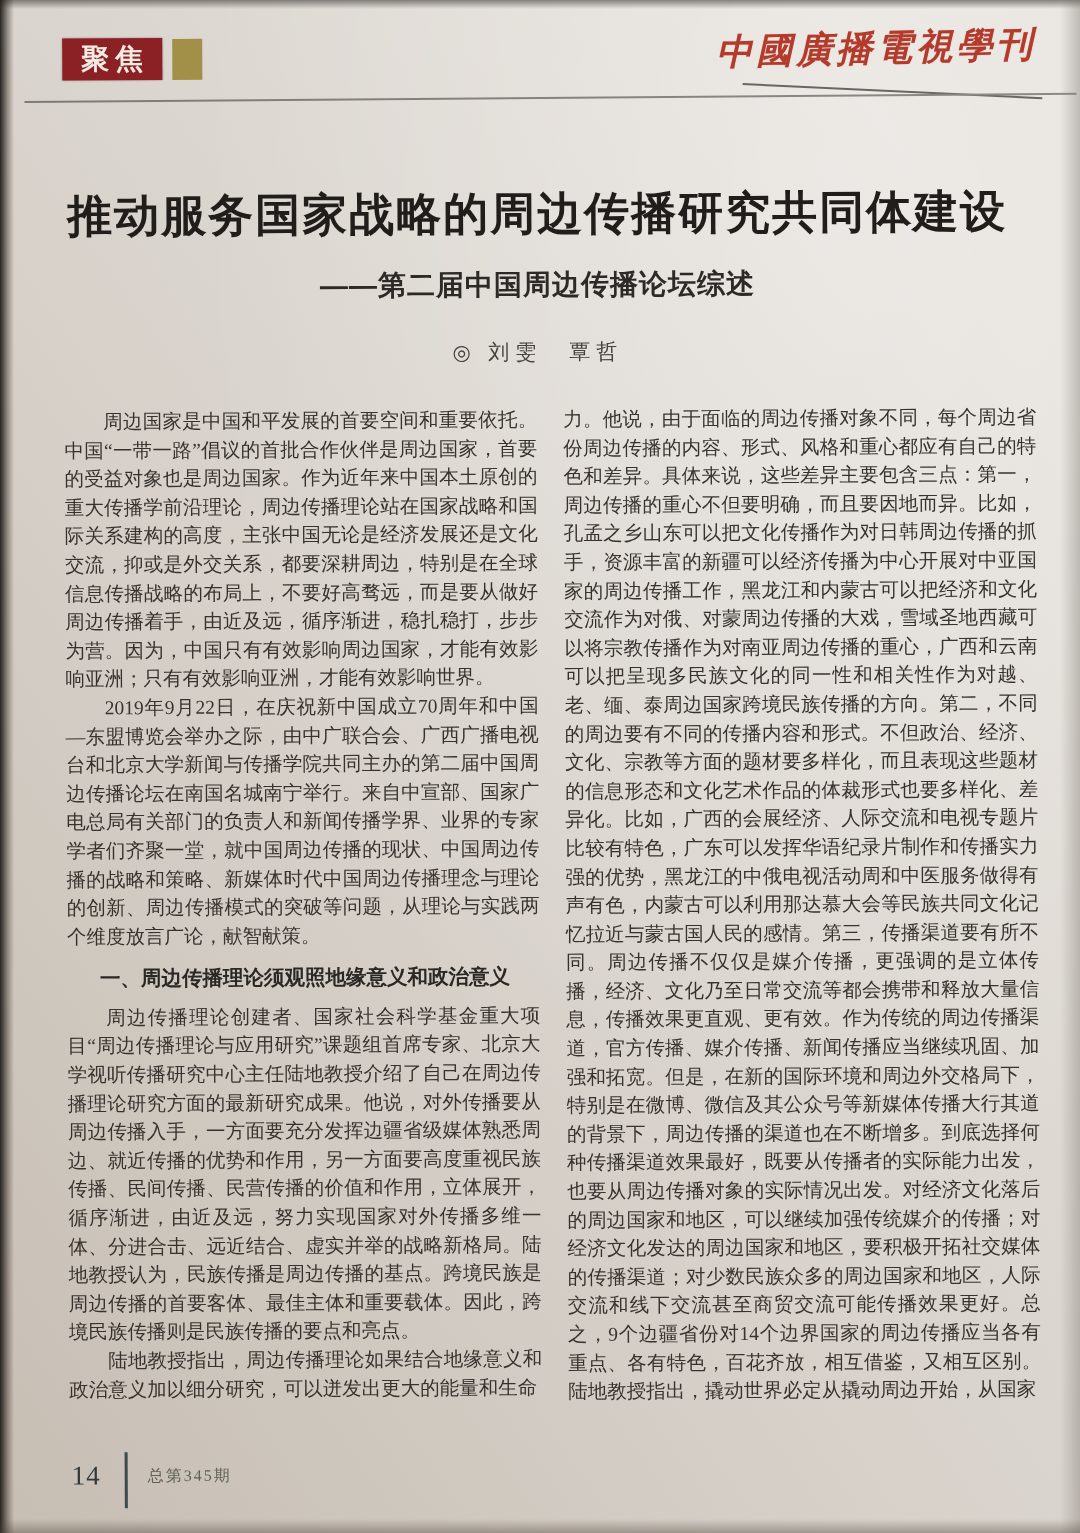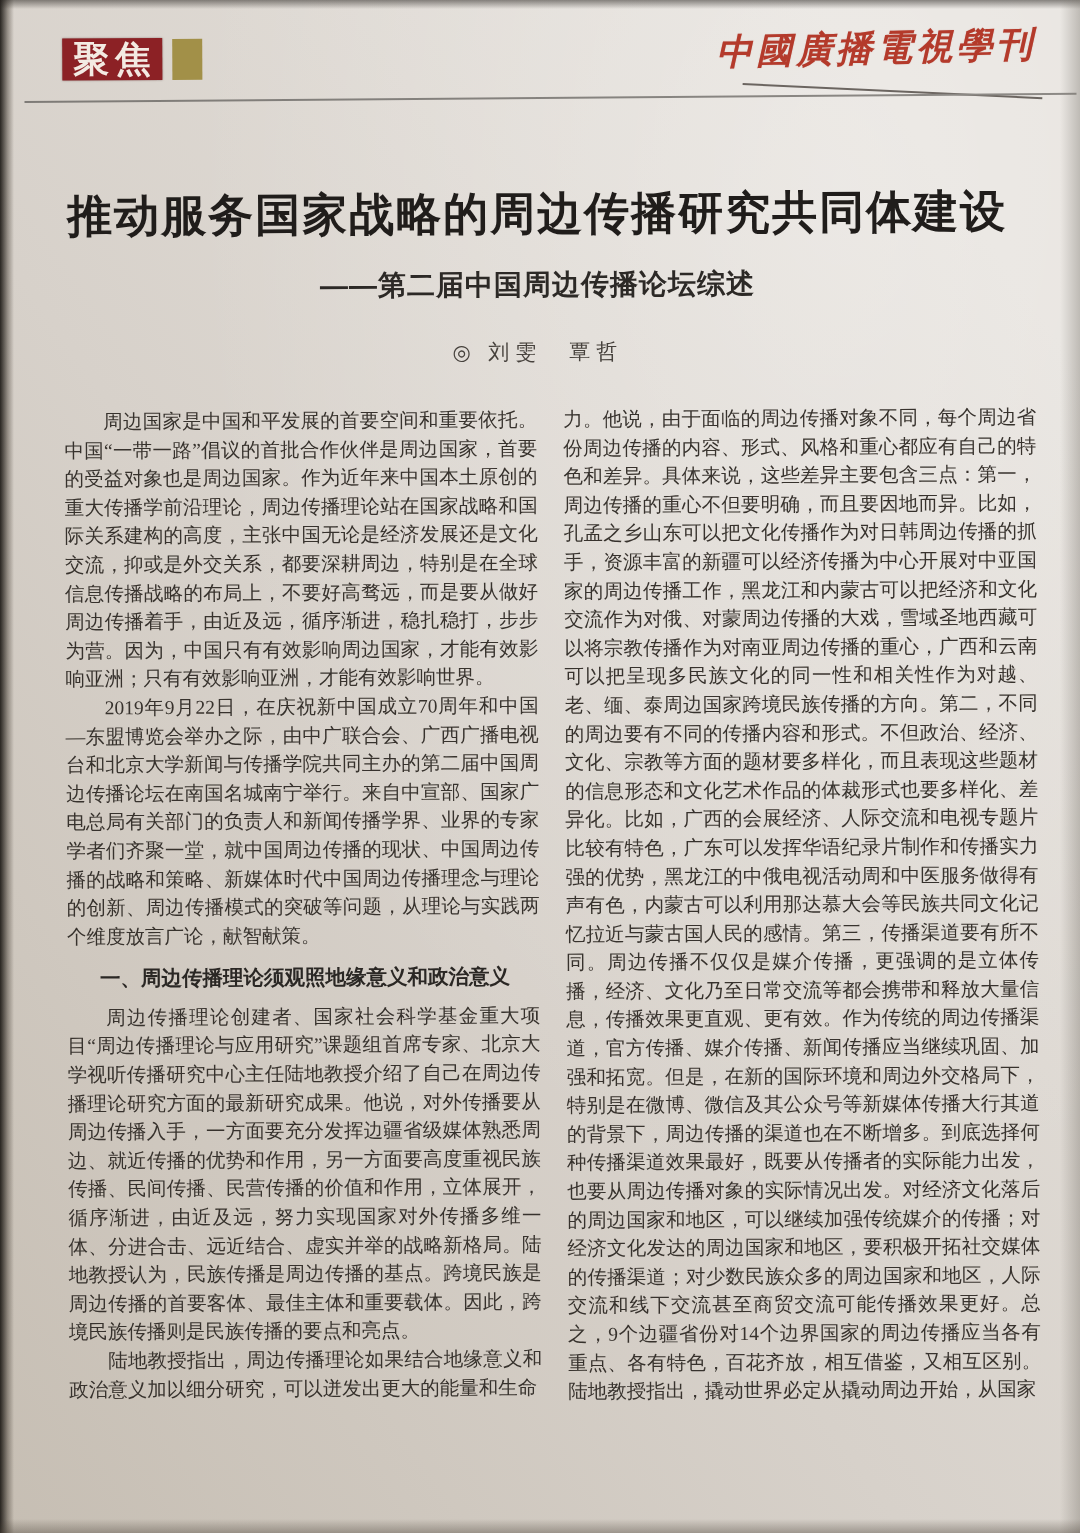--- a/index.html
+++ b/index.html
@@ -14,21 +14,21 @@
     font-family:"Liberation Serif","DejaVu Serif",serif;
   }
   .tilt{position:absolute;inset:0;transform:rotate(-0.3deg);}
   
   .focus-badge{
     position:absolute;left:66px;top:36px;
     width:100px;height:42px;
     background:#8c2125;
     color:#f3eae2;
     font-family:Liberation Serif, serif;
-    font-weight:bold;font-size:36px;letter-spacing:6px;
+    font-weight:bold;font-size:28px;letter-spacing:6px;
     display:flex;align-items:center;justify-content:center;
     padding-left:6px;box-sizing:border-box;
     box-shadow:0 0 2px rgba(60,20,20,.5);
   }
   .gold-square{
     position:absolute;left:176px;top:37px;
     width:30px;height:41px;background:#a29048;
   }
   .masthead{
     position:absolute;right:40px;top:26px;
@@ -154,19 +154,24 @@
         <p class="indent">2019年9月22日，在庆祝新中国成立70周年和中国—东盟博览会举办之际，由中广联合会、广西广播电视台和北京大学新闻与传播学院共同主办的第二届中国周边传播论坛在南国名城南宁举行。来自中宣部、国家广电总局有关部门的负责人和新闻传播学界、业界的专家学者们齐聚一堂，就中国周边传播的现状、中国周边传播的战略和策略、新媒体时代中国周边传播理念与理论的创新、周边传播模式的突破等问题，从理论与实践两个维度放言广论，献智献策。</p>
         <h3 class="sec-heading">一、周边传播理论须观照地缘意义和政治意义</h3>
         <p class="indent">周边传播理论创建者、国家社会科学基金重大项目“周边传播理论与应用研究”课题组首席专家、北京大学视听传播研究中心主任陆地教授介绍了自己在周边传播理论研究方面的最新研究成果。他说，对外传播要从周边传播入手，一方面要充分发挥边疆省级媒体熟悉周边、就近传播的优势和作用，另一方面要高度重视民族传播、民间传播、民营传播的价值和作用，立体展开，循序渐进，由近及远，努力实现国家对外传播多维一体、分进合击、远近结合、虚实并举的战略新格局。陆地教授认为，民族传播是周边传播的基点。跨境民族是周边传播的首要客体、最佳主体和重要载体。因此，跨境民族传播则是民族传播的要点和亮点。</p>
         <p class="indent">陆地教授指出，周边传播理论如果结合地缘意义和政治意义加以细分研究，可以迸发出更大的能量和生命</p>
       </div>
       <div class="col">
         <p>力。他说，由于面临的周边传播对象不同，每个周边省份周边传播的内容、形式、风格和重心都应有自己的特色和差异。具体来说，这些差异主要包含三点：第一，周边传播的重心不但要明确，而且要因地而异。比如，孔孟之乡山东可以把文化传播作为对日韩周边传播的抓手，资源丰富的新疆可以经济传播为中心开展对中亚国家的周边传播工作，黑龙江和内蒙古可以把经济和文化交流作为对俄、对蒙周边传播的大戏，雪域圣地西藏可以将宗教传播作为对南亚周边传播的重心，广西和云南可以把呈现多民族文化的同一性和相关性作为对越、老、缅、泰周边国家跨境民族传播的方向。第二，不同的周边要有不同的传播内容和形式。不但政治、经济、文化、宗教等方面的题材要多样化，而且表现这些题材的信息形态和文化艺术作品的体裁形式也要多样化、差异化。比如，广西的会展经济、人际交流和电视专题片比较有特色，广东可以发挥华语纪录片制作和传播实力强的优势，黑龙江的中俄电视活动周和中医服务做得有声有色，内蒙古可以利用那达慕大会等民族共同文化记忆拉近与蒙古国人民的感情。第三，传播渠道要有所不同。周边传播不仅仅是媒介传播，更强调的是立体传播，经济、文化乃至日常交流等都会携带和释放大量信息，传播效果更直观、更有效。作为传统的周边传播渠道，官方传播、媒介传播、新闻传播应当继续巩固、加强和拓宽。但是，在新的国际环境和周边外交格局下，特别是在微博、微信及其公众号等新媒体传播大行其道的背景下，周边传播的渠道也在不断增多。到底选择何种传播渠道效果最好，既要从传播者的实际能力出发，也要从周边传播对象的实际情况出发。对经济文化落后的周边国家和地区，可以继续加强传统媒介的传播；对经济文化发达的周边国家和地区，要积极开拓社交媒体的传播渠道；对少数民族众多的周边国家和地区，人际交流和线下交流甚至商贸交流可能传播效果更好。总之，9个边疆省份对14个边界国家的周边传播应当各有重点、各有特色，百花齐放，相互借鉴，又相互区别。陆地教授指出，撬动世界必定从撬动周边开始，从国家</p>
       </div>
     </div>
 
+    <div class="footer">
+      <span class="page-num">14</span>
+      <span class="footer-bar"></span>
+      <span class="issue">总第345期</span>
+    </div>
   </div>
 
   <div class="spine-left"></div>
   <div class="edge-top"></div>
   <div class="edge-right"></div>
   <div class="edge-bottom"></div>
 </div>
 
 </body></html>

